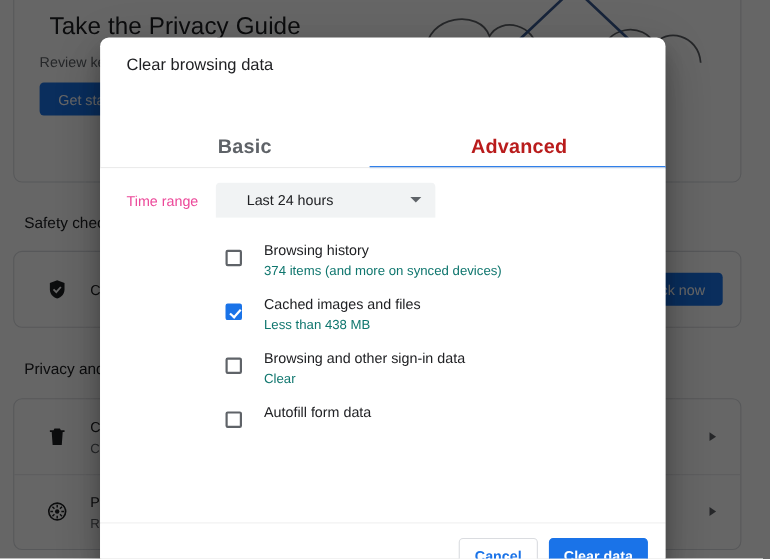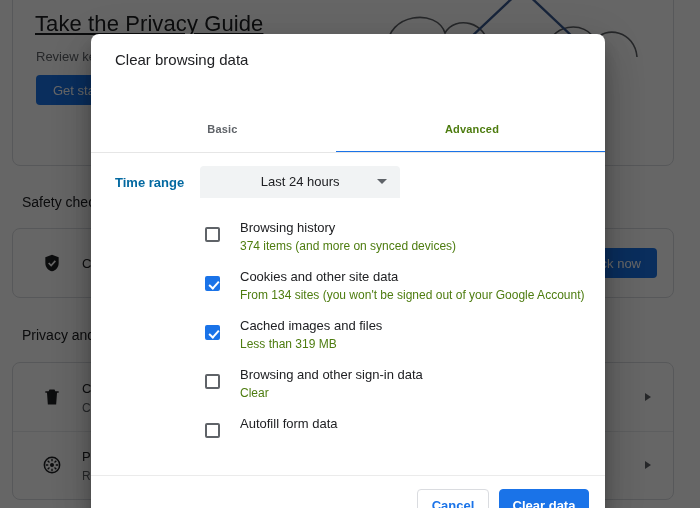--- a/index.html
+++ b/index.html
@@ -37,27 +37,26 @@
   
   .promo-card {
     left: 12px;
     top: -14px;
     width: 660px;
     height: 178px;
     overflow: hidden;
   }
   .promo-title {
     position: absolute;
-    left: 22px;
+    left: 32px;
     top: 24px;
     font-size: 22px;
     color: #202124;
     letter-spacing: .1px;
     white-space: nowrap;
-    text-decoration: underline;
   }
   .promo-sub {
     position: absolute;
     left: 23px;
     top: 62px;
     font-size: 13px;
     color: #5f6368;
     white-space: nowrap;
   }
   .promo-btn {
@@ -193,28 +192,28 @@
     width: 100%;
     height: 40px;
   }
   .tab {
     position: absolute;
     top: 0;
     height: 40px;
     display: flex;
     align-items: flex-start;
     justify-content: center;
-    font-size: 11px;
+    font-size: 18px;
     font-weight: bold;
     letter-spacing: .2px;
     padding-top: 10px;
     box-sizing: border-box;
   }
   #tab-basic { left: 9px; width: 245px; color: #5f6368; }
-  #tab-advanced { left: 245px; width: 272px; color: #4d7c0f; }
+  #tab-advanced { left: 245px; width: 272px; color: #b91c1c; }
   .tab-underline {
     position: absolute;
     left: 245px;
     top: 38px;
     width: 272px;
     height: 2px;
     background: #1a73e8;
   }
   .tabs-divider {
     position: absolute;
@@ -238,37 +237,35 @@
 
   .time-row {
     position: absolute;
     left: 24px;
     top: 13px;
     display: flex;
     align-items: center;
   }
   .time-label {
     font-size: 13px;
-    color: #0369a1;
+    color: #ec4899;
     margin-right: 16px;
     white-space: nowrap;
-    font-weight: bold;
   }
   .time-select {
     width: 200px;
     height: 32px;
     background: #f1f3f4;
     border-radius: 4px 4px 0 0;
     border-bottom: 1px solid transparent;
     display: flex;
     align-items: center;
-    padding: 0 12px;
+    padding: 0 28px;
     box-sizing: border-box;
     position: relative;
-    justify-content: center;
   }
   .time-select-value {
     font-size: 13px;
     color: #202124;
     white-space: nowrap;
   }
   .caret {
     position: absolute;
     right: 13px;
     width: 0; height: 0;
@@ -322,21 +319,21 @@
     top: 5px;
     font-size: 13px;
     color: #202124;
     white-space: nowrap;
   }
   .csub {
     position: absolute;
     left: 149px;
     top: 24px;
     font-size: 12px;
-    color: #4d7c0f;
+    color: #0f766e;
     white-space: nowrap;
   }
 
   
   .footer-divider {
     position: absolute;
     left: 0;
     top: 441px;
     width: 514px;
     height: 1px;
@@ -457,30 +454,25 @@
 
       <div class="clist">
 
         <div class="citem">
           <div class="cbox"></div>
           <div class="clabel">Browsing history</div>
           <div class="csub">374 items (and more on synced devices)</div>
         </div>
 
 
-        <div class="citem">
-          <div class="cbox checked"></div>
-          <div class="clabel">Cookies and other site data</div>
-          <div class="csub">From 134 sites (you won't be signed out of your Google Account)</div>
-        </div>
 
         <div class="citem">
           <div class="cbox checked"></div>
           <div class="clabel">Cached images and files</div>
-          <div class="csub">Less than 319 MB</div>
+          <div class="csub">Less than 438 MB</div>
         </div>
 
         <div class="citem">
           <div class="cbox"></div>
           <div class="clabel">Browsing and other sign-in data</div>
           <div class="csub">Clear</div>
         </div>
 
         <div class="citem">
           <div class="cbox"></div>

